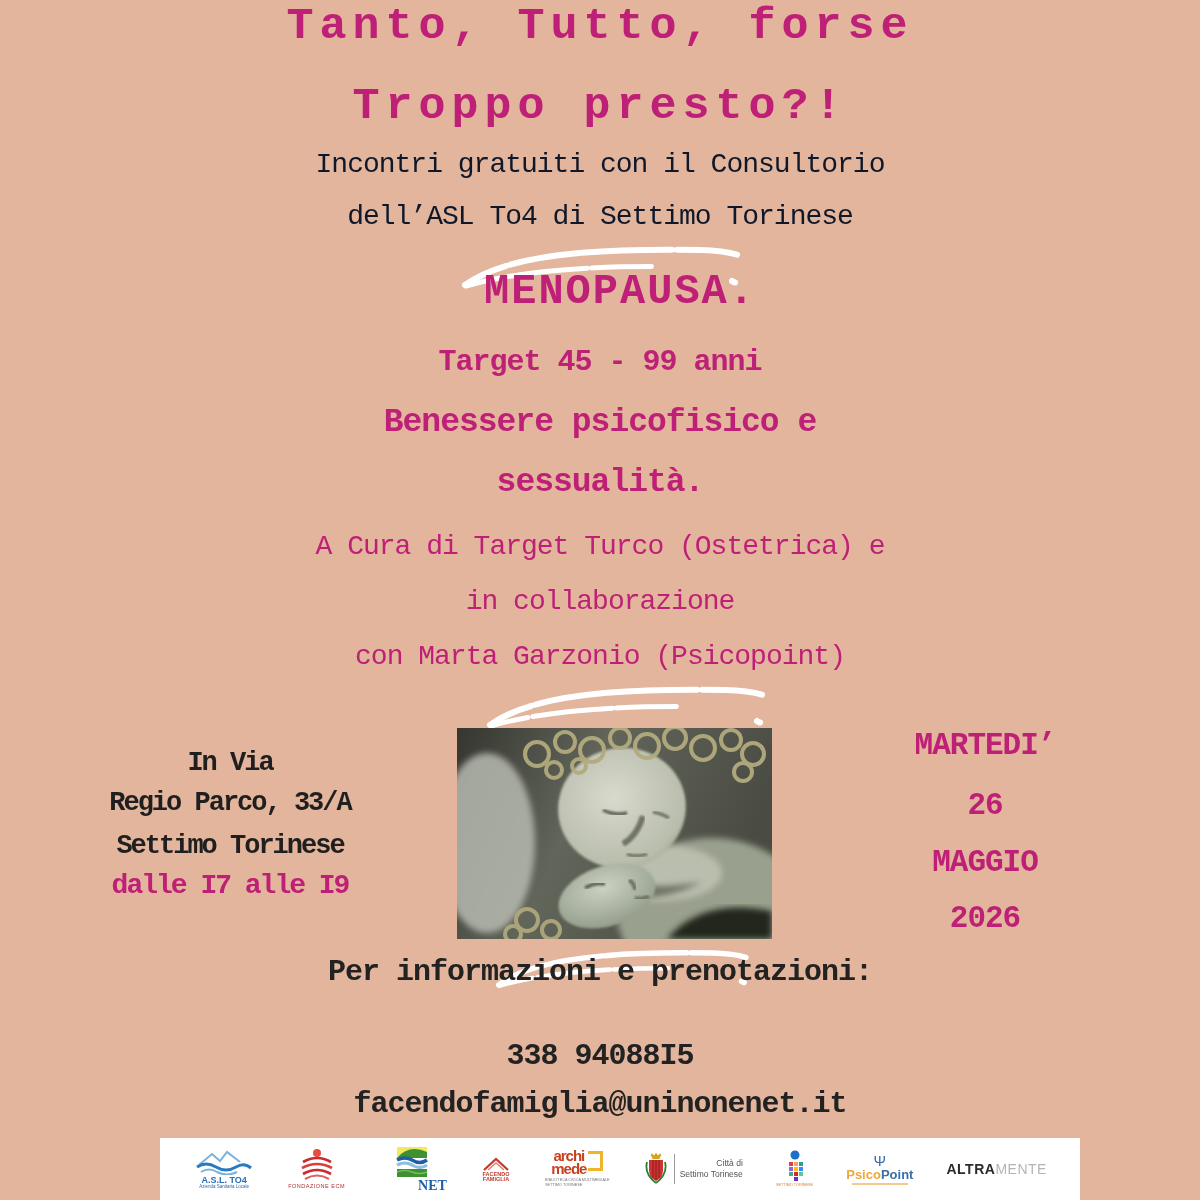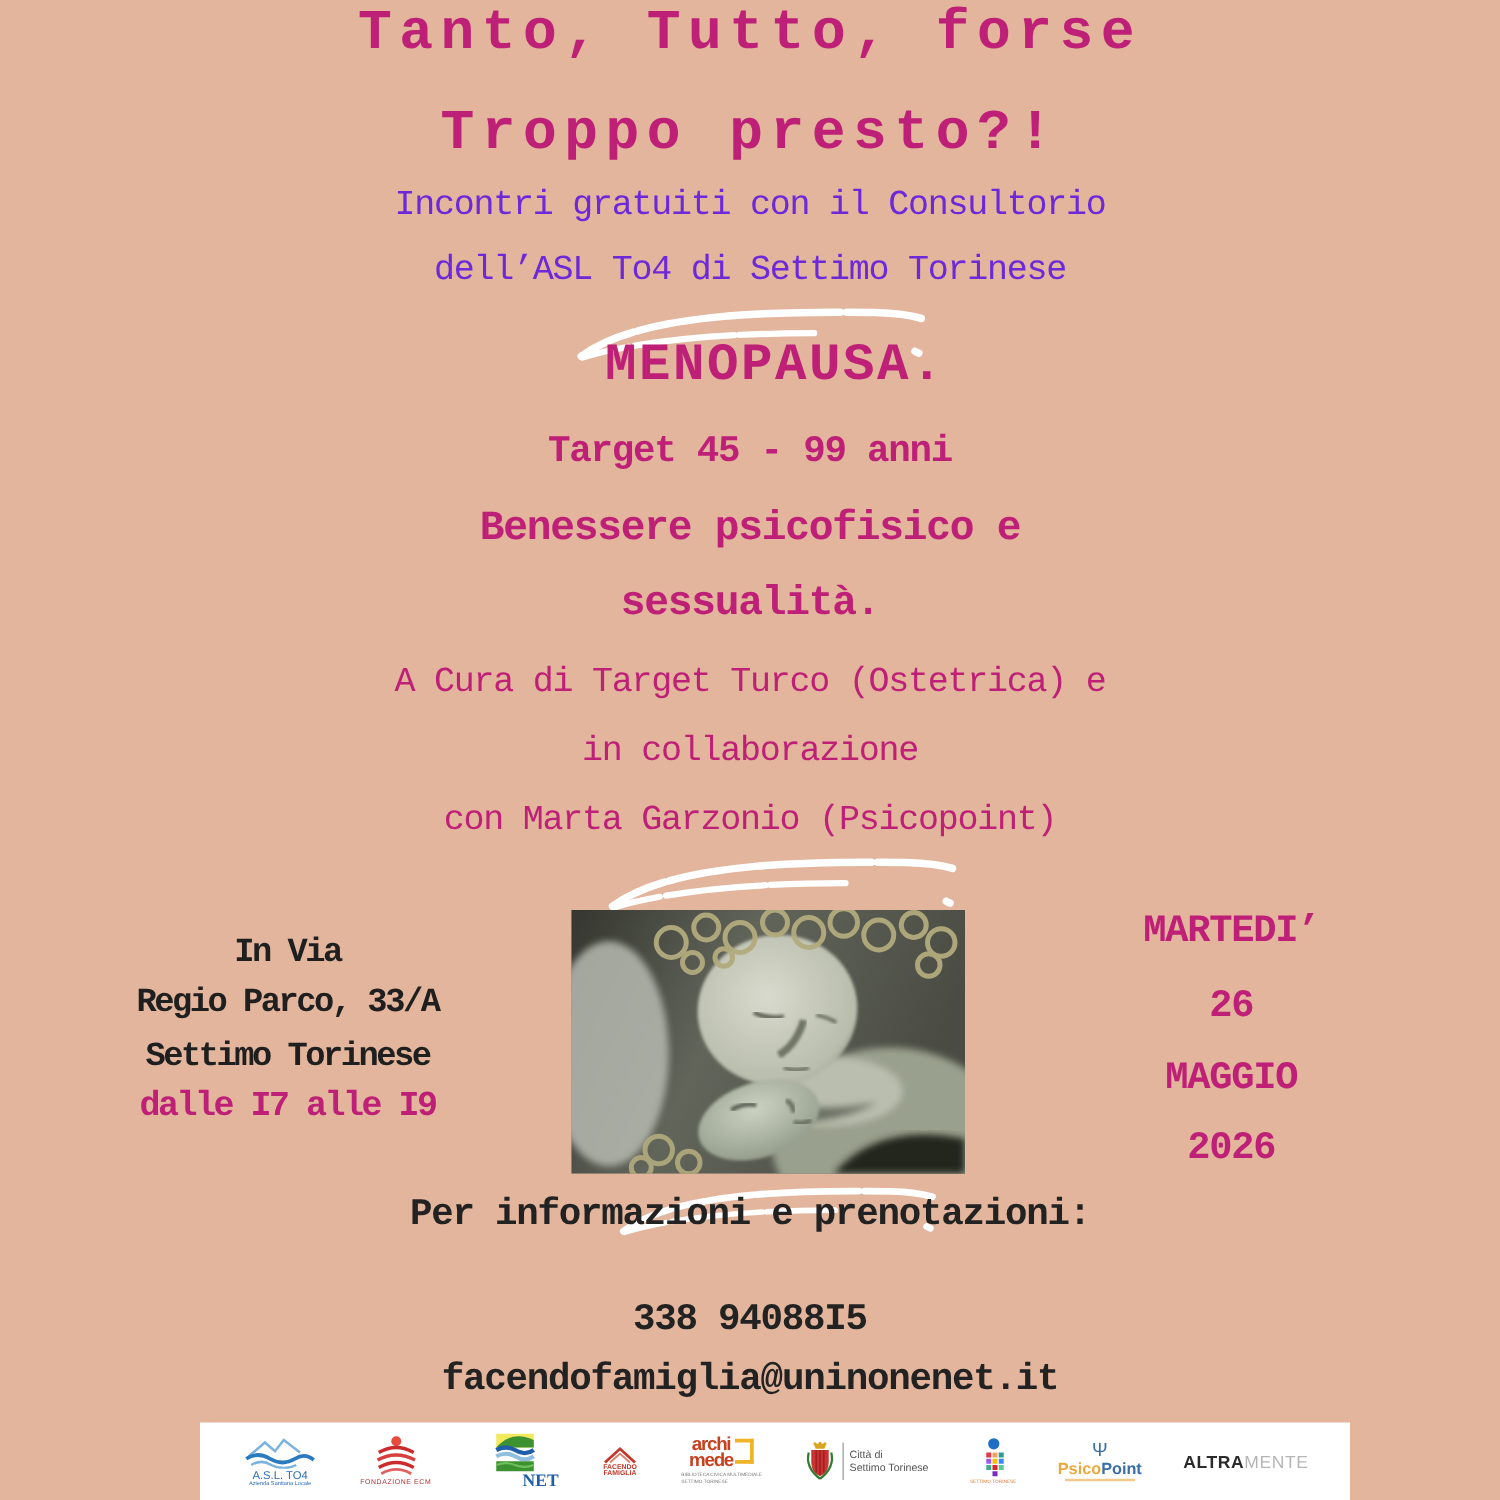--- a/index.html
+++ b/index.html
@@ -3,21 +3,21 @@
 <meta charset="utf-8">
 <style>
   html,body{margin:0;padding:0;}
   .poster{
     position:relative;width:1200px;height:1200px;overflow:hidden;
     background:#e2b59c;
     font-family:"Liberation Mono","DejaVu Sans Mono",monospace;
   }
   .cline{position:absolute;left:0;width:1200px;text-align:center;line-height:1;white-space:pre;}
   .magenta{color:#bf2077;}
-  .gray{color:#6d28d9;}
+  .gray{color:#0f172a;}
   .dark{color:#222222;}
   .t-title{font-size:45px;font-weight:700;letter-spacing:6px;}
   .t-sub{font-size:28px;letter-spacing:-1px;}
   .t-menop{font-size:42px;font-weight:700;letter-spacing:2px;margin-left:20px;}
   .t-target{font-size:30px;font-weight:700;letter-spacing:-1px;}
   .t-theme{font-size:33px;font-weight:700;letter-spacing:-1px;}
   .t-cur{font-size:28px;letter-spacing:-1px;}
   .t-info{font-size:30px;font-weight:700;letter-spacing:-1px;}
   .sideblock{position:absolute;text-align:center;line-height:1;}
   .left-block{left:60px;top:0;width:340px;}
@@ -29,32 +29,32 @@
   .t-date{font-size:31px;font-weight:700;letter-spacing:-1px;}
   .swoosh{position:absolute;}
   .artwork{position:absolute;left:457px;top:728px;width:315px;height:211px;}
   .logostrip{
     position:absolute;left:160px;top:1138px;width:920px;height:62px;background:#ffffff;
     display:flex;align-items:center;justify-content:space-evenly;
     font-family:"Liberation Sans","DejaVu Sans",sans-serif;
   }
   .logo{display:flex;flex-direction:column;align-items:center;justify-content:center;line-height:1;}
   .logo small{display:block;}
-  .asl-name{font-size:9px;font-weight:400;color:#2a6db5;margin-top:1px;}
+  .asl-name{font-size:9px;font-weight:700;color:#2a6db5;margin-top:1px;}
   .asl-sub{font-size:4.5px;color:#2a6db5;}
   .fond-name{font-size:5.5px;color:#b03030;letter-spacing:0.5px;margin-top:2px;}
   .net-name{font-size:14px;font-weight:700;color:#1f5fa8;font-family:"Liberation Serif","DejaVu Serif",serif;margin-top:1px;margin-left:40px;}
   .fac-line{font-size:5.5px;color:#c0392b;font-weight:700;}
   .arch-wrap{display:flex;align-items:flex-start;}
   .arch-text{font-size:15px;font-weight:700;color:#c8411f;letter-spacing:-1px;line-height:0.85;text-align:center;}
   .arch-sq{width:12px;height:14px;border:3px solid #f0b429;border-left:none;margin-left:2px;margin-top:1px;}
   .arch-sub{font-size:3.8px;color:#777;text-align:left;line-height:1.3;margin-top:2px;}
   .citta-wrap{display:flex;align-items:center;}
   .citta-div{width:1px;height:30px;background:#9a9a9a;margin:0 5px;}
-  .citta-text{font-size:8.5px;color:#555;text-align:left;line-height:1.25;}
+  .citta-text{font-size:8.5px;color:#555;text-align:right;line-height:1.25;}
   .mosaic-sub{font-size:3.8px;color:#e07b39;margin-top:2px;}
   .psi-sym{font-size:15px;color:#3a6ea8;line-height:1;}
   .psico-row{font-size:13px;font-weight:700;line-height:1;}
   .psico-a{color:#eaa83e;}
   .psico-b{color:#3a6ea8;}
   .psico-bar{width:56px;height:2px;background:#eaa83e;opacity:0.6;margin-top:2px;}
   .altra-row{font-size:14px;letter-spacing:0.5px;line-height:1;}
   .altra-a{color:#2b2b2b;font-weight:700;}
   .altra-b{color:#b5b5b5;font-weight:400;}
 </style>

